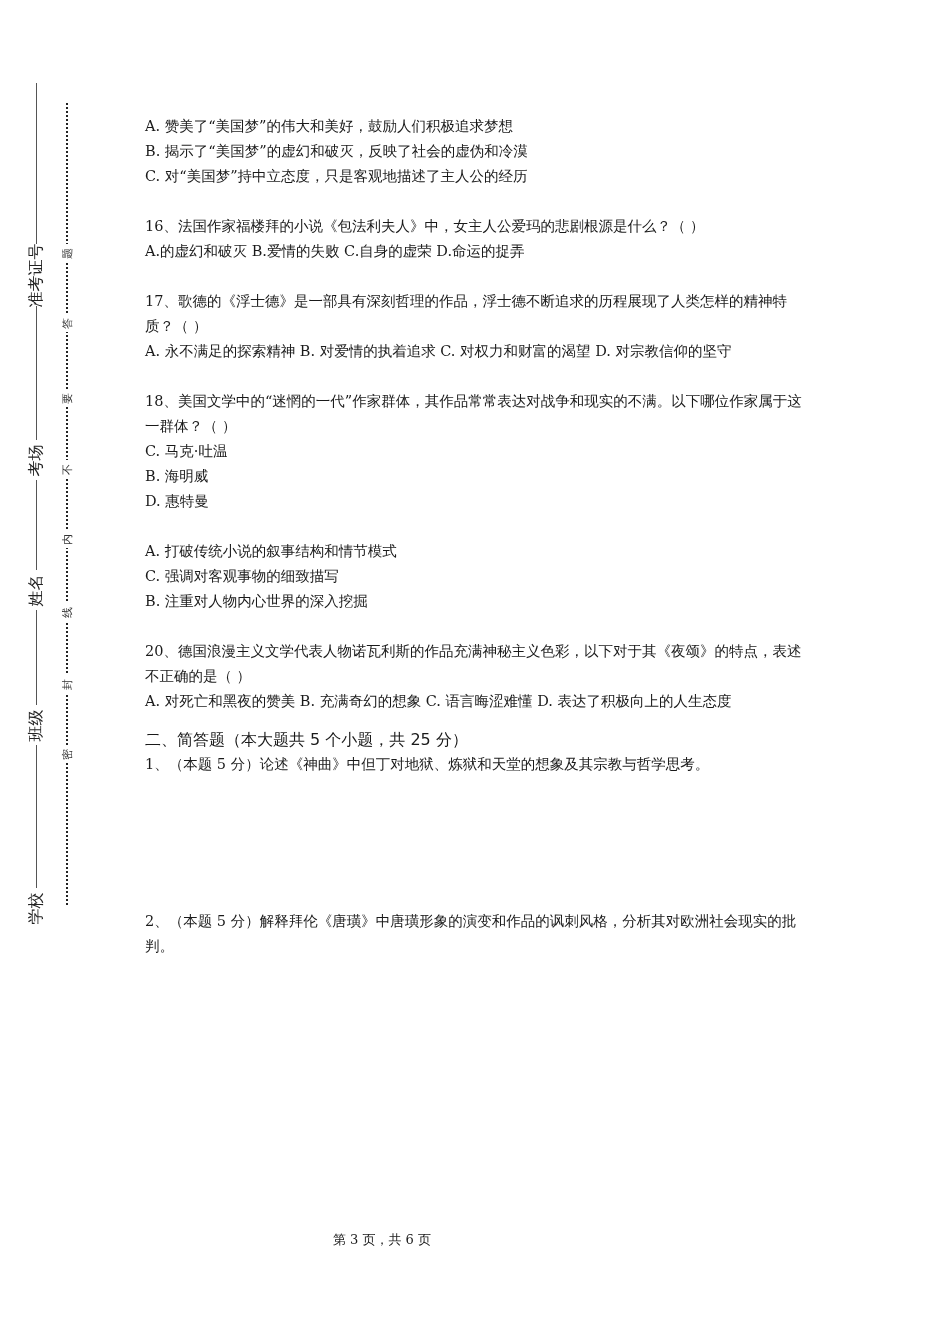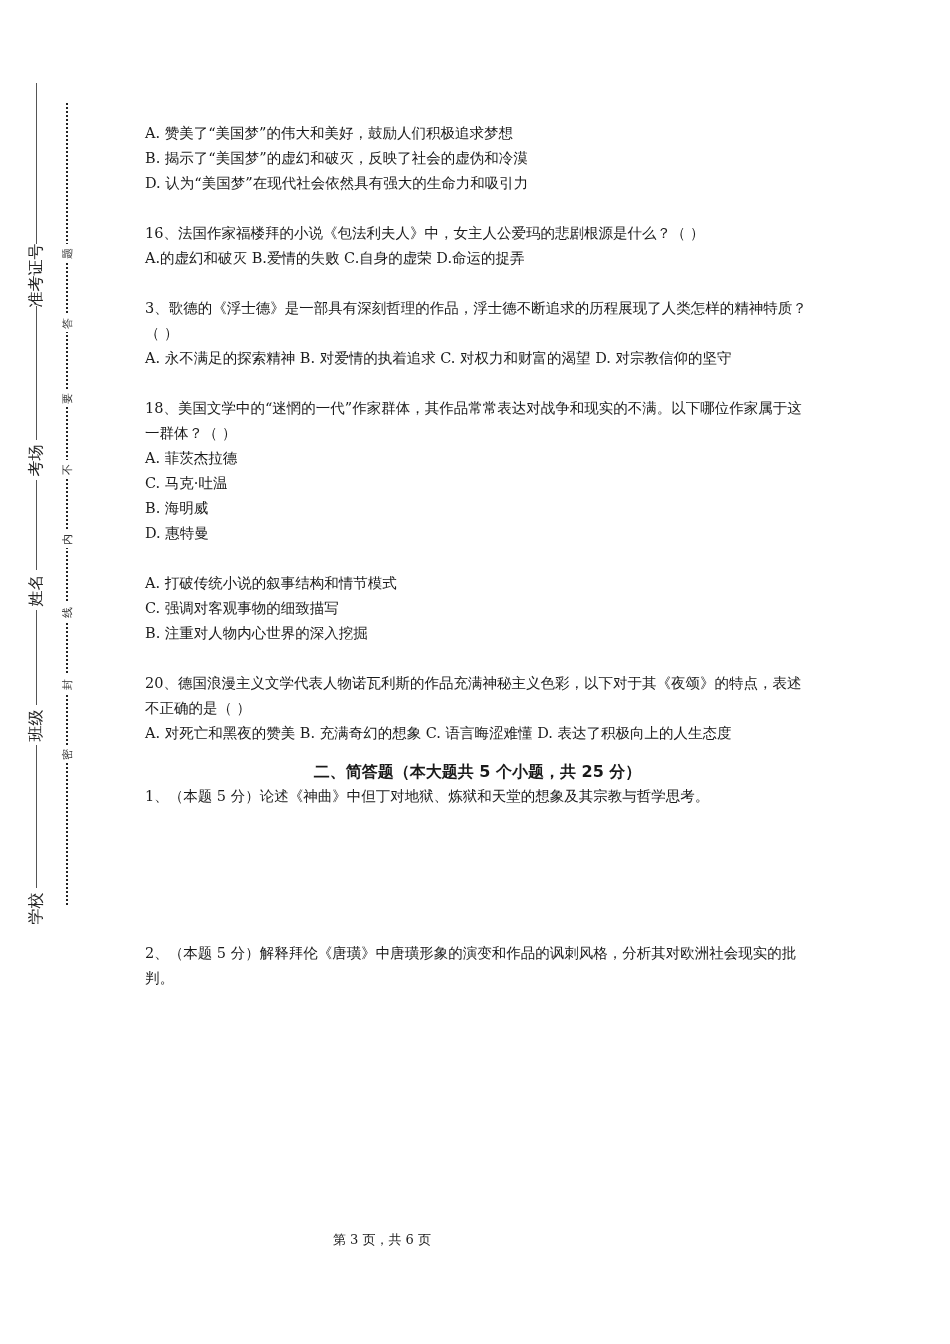--- a/index.html
+++ b/index.html
@@ -36,30 +36,29 @@
     display: flex; align-items: center; justify-content: center;
   }
   .dot-label span {
     display: inline-block;
     transform: rotate(-90deg);
     font-size: 11px;
     font-family: "DejaVu Sans", "Liberation Sans", sans-serif;
     color: #333;
   }
   .content {
-    position: absolute; left: 145px; top: 121px; width: 665px;
+    position: absolute; left: 145px; top: 114px; width: 665px;
     font-size: 14.5px; line-height: 25px;
   }
   .line { white-space: pre-wrap; }
   .gap { height: 25px; }
   .section-title {
-    font-weight: bold; font-size: 16px; line-height: 24px;
+    font-weight: normal; font-size: 16px; line-height: 24px;
     font-family: "DejaVu Sans", "Liberation Sans", sans-serif;
     margin-top: 4px;
-    text-align: center;
   }
   .answer-space-1 { height: 132px; }
   .footer {
     position: absolute; top: 1231px; left: 0; width: 764px; text-align: center;
     font-size: 13px;
   }
 </style>
 </head>
 <body>
 
@@ -104,39 +103,38 @@
     <span>封</span>
   </div>
 <div class="dot-label" style="top:745px;">
     <span>密</span>
   </div>
 
 <div class="content">
   <div>
     <div class="line">A. 赞美了“美国梦”的伟大和美好，鼓励人们积极追求梦想</div>
     <div class="line">B. 揭示了“美国梦”的虚幻和破灭，反映了社会的虚伪和冷漠</div>
-    <div class="line">D. 认为“美国梦”在现代社会依然具有强大的生命力和吸引力</div>
+    <div class="line">C. 对“美国梦”持中立态度，只是客观地描述了主人公的经历</div>
   </div>
   <div class="gap"></div>
 
   <div>
     <div class="line">16、法国作家福楼拜的小说《包法利夫人》中，女主人公爱玛的悲剧根源是什么？（ ）</div>
     <div class="line">A.的虚幻和破灭 B.爱情的失败 C.自身的虚荣 D.命运的捉弄</div>
   </div>
   <div class="gap"></div>
 
   <div>
-    <div class="line">3、歌德的《浮士德》是一部具有深刻哲理的作品，浮士德不断追求的历程展现了人类怎样的精神特质？（ ）</div>
+    <div class="line">17、歌德的《浮士德》是一部具有深刻哲理的作品，浮士德不断追求的历程展现了人类怎样的精神特质？（ ）</div>
     <div class="line">A. 永不满足的探索精神 B. 对爱情的执着追求 C. 对权力和财富的渴望 D. 对宗教信仰的坚守</div>
   </div>
   <div class="gap"></div>
 
   <div>
     <div class="line">18、美国文学中的“迷惘的一代”作家群体，其作品常常表达对战争和现实的不满。以下哪位作家属于这一群体？（ ）</div>
-    <div class="line">A. 菲茨杰拉德</div>
     <div class="line">C. 马克·吐温</div>
     <div class="line">B. 海明威</div>
     <div class="line">D. 惠特曼</div>
   </div>
   <div class="gap"></div>
 
   <div>
     <div class="line">A. 打破传统小说的叙事结构和情节模式</div>
     <div class="line">C. 强调对客观事物的细致描写</div>
     <div class="line">B. 注重对人物内心世界的深入挖掘</div>

